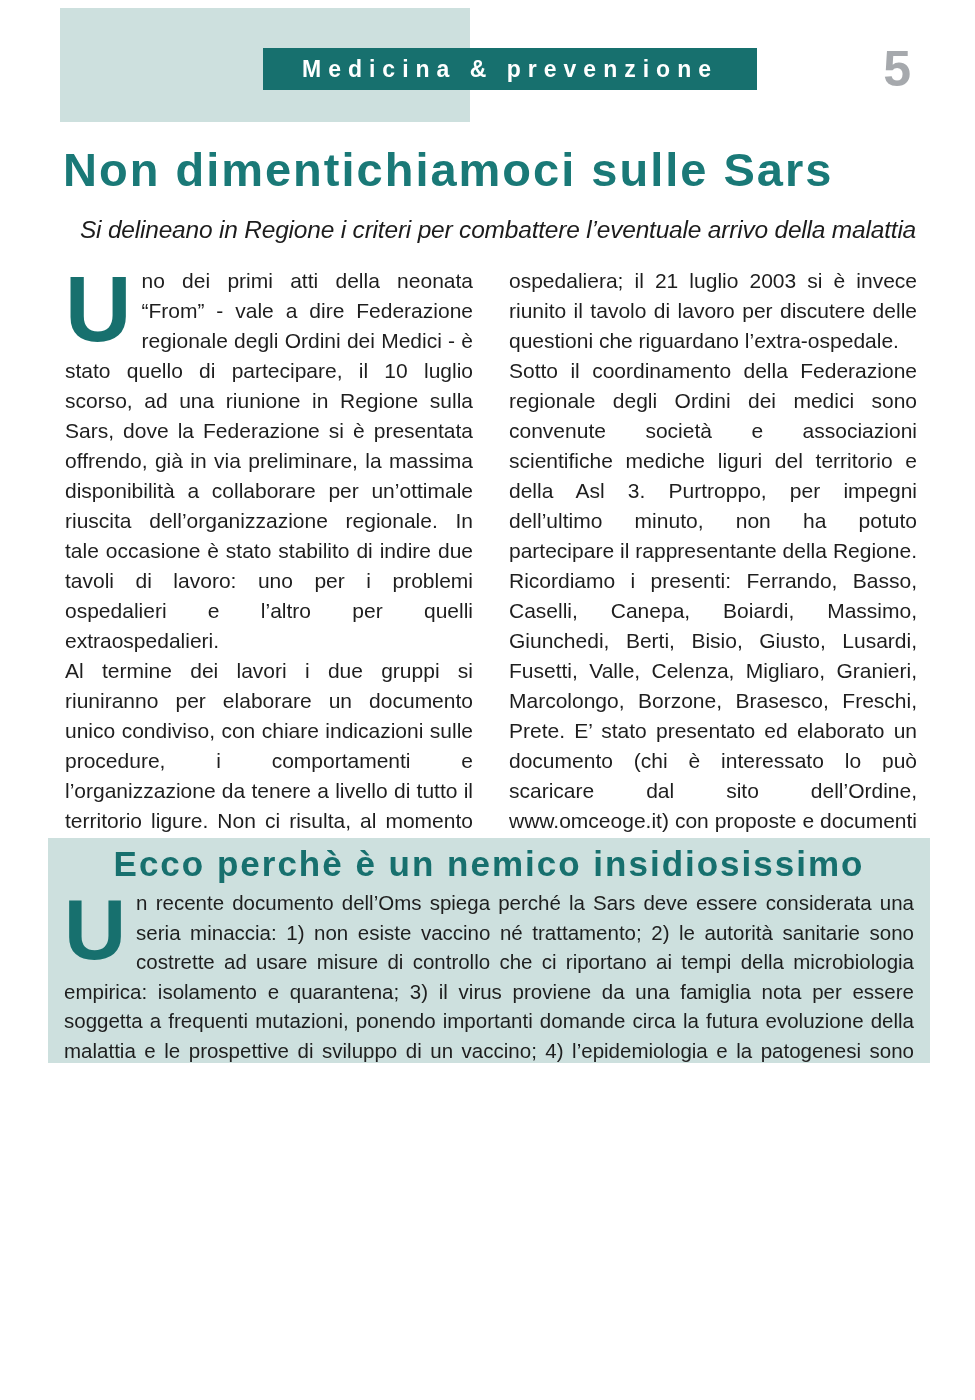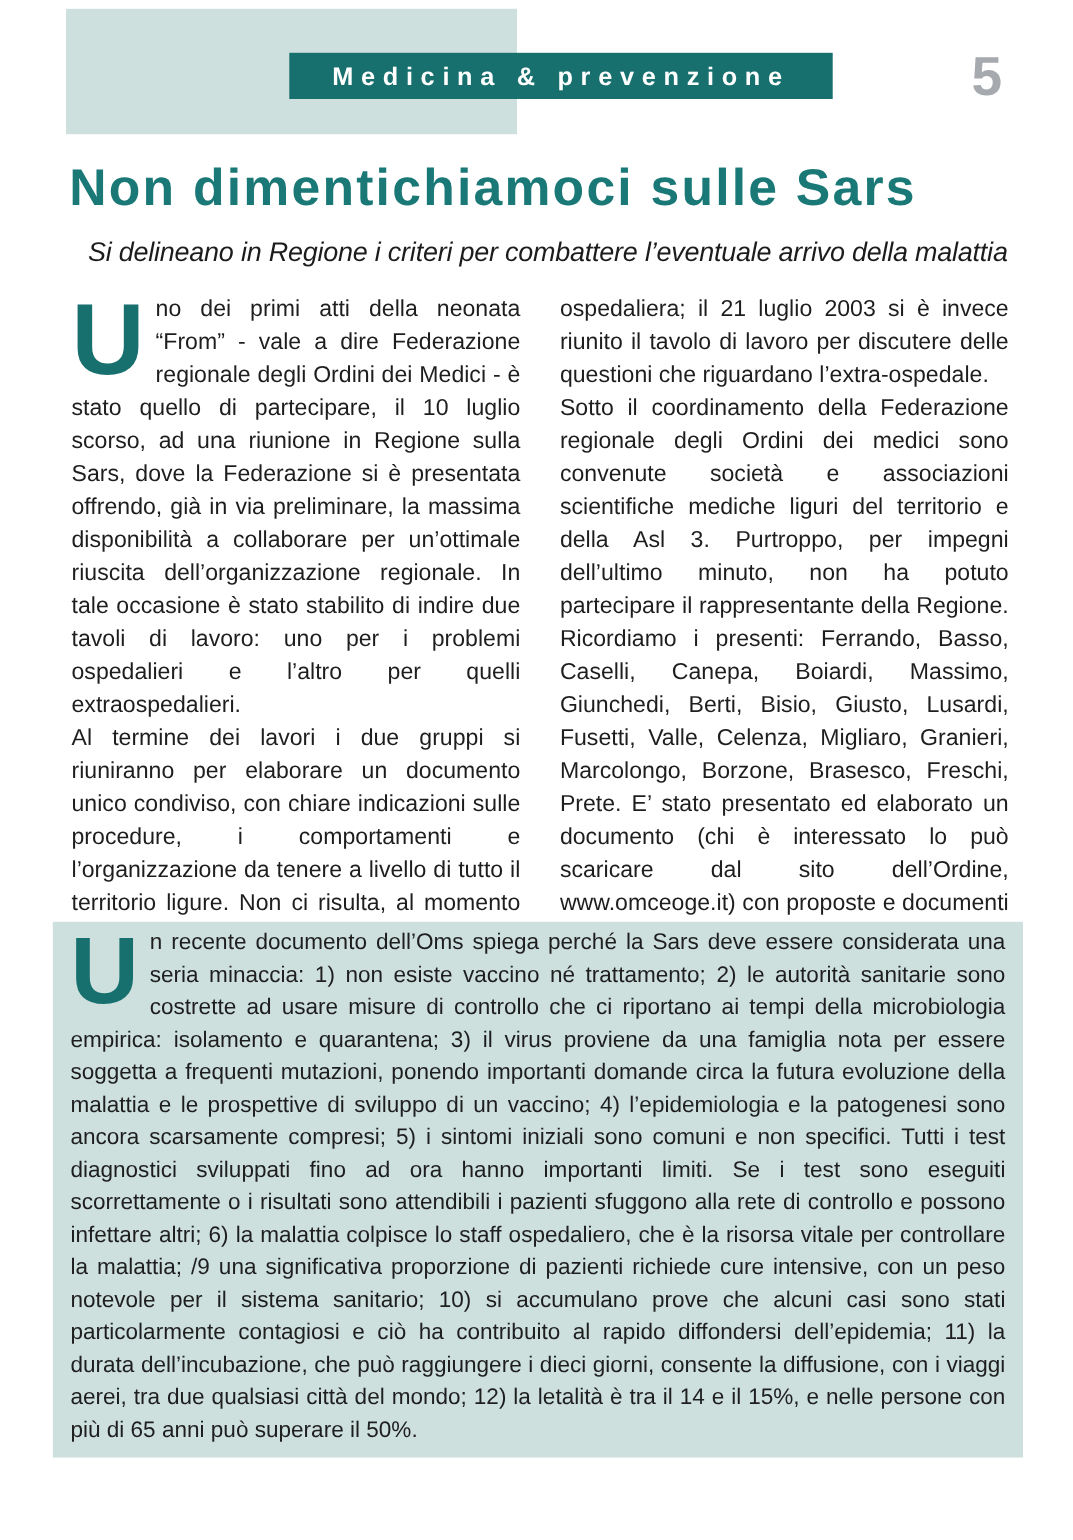--- a/index.html
+++ b/index.html
@@ -7,21 +7,21 @@
     --teal-light:#CDE0DE;
     --title-teal:#1A7977;
     --page-gray:#A6A9AD;
     --footer-gray:#5E7475;
     --body-ink:#1E1E1E;
   }
   *{margin:0;padding:0;box-sizing:border-box;}
   html,body{background:#ffffff;}
   .page{
     position:relative;
-    width:975px;height:1400px;
+    width:975px;height:1063px;
     background:#ffffff;
     font-family:"Liberation Sans", sans-serif;
     overflow:hidden;
   }
   .light-rect{
     position:absolute;left:60px;top:8px;width:410px;height:114px;
     background:var(--teal-light);
   }
   .section-band{
     position:absolute;left:263px;top:48px;width:494px;height:42px;
@@ -111,17 +111,18 @@
   <div class="article-subtitle">Si delineano in Regione i criteri per combattere l’eventuale arrivo della malattia</div>
 
   <div class="columns">
     <div class="col"><span class="dropcap">U</span><span class="coltext">no dei primi atti della neonata “From” - vale a dire Federazione regionale degli Ordini dei Medici - è stato quello di partecipare, il 10 luglio scorso, ad una riunione in Regione sulla Sars, dove la Federazione si è presentata offrendo, già in via preliminare, la massima disponibilità a collaborare per un’ottimale riuscita dell’organizzazione regionale. In tale occasione è stato stabilito di indire due tavoli di lavoro: uno per i problemi ospedalieri e l’altro per quelli extraospedalieri.
 Al termine dei lavori i due gruppi si riuniranno per elaborare un documento unico condiviso, con chiare indicazioni sulle procedure, i comportamenti e l’organizzazione da tenere a livello di tutto il territorio ligure. Non ci risulta, al momento in cui scriviamo questa nota, che si sia ancora riunita la componente</span></div>
     <div class="col"><span class="coltext">ospedaliera; il 21 luglio 2003 si è invece riunito il tavolo di lavoro per discutere delle questioni che riguardano l’extra-ospedale.
 Sotto il coordinamento della Federazione regionale degli Ordini dei medici sono convenute società e associazioni scientifiche mediche liguri del territorio e della Asl 3. Purtroppo, per impegni dell’ultimo minuto, non ha potuto partecipare il rappresentante della Regione. Ricordiamo i presenti: Ferrando, Basso, Caselli, Canepa, Boiardi, Massimo, Giunchedi, Berti, Bisio, Giusto, Lusardi, Fusetti, Valle, Celenza, Migliaro, Granieri, Marcolongo, Borzone, Brasesco, Freschi, Prete. E’ stato presentato ed elaborato un documento (chi è interessato lo può scaricare dal sito dell’Ordine, www.omceoge.it) con proposte e documenti elaborati a livello nazionale e internazionale (CDC e</span></div>
   </div>
 
   <div class="info-box">
+    <h2 class="box-heading">Ecco perchè è un nemico insidiosissimo</h2>
     <div class="box-body"><span class="dropcap">U</span><span class="coltext">n recente documento dell’Oms spiega perché la Sars deve essere considerata una seria minaccia: 1) non esiste vaccino né trattamento; 2) le autorità sanitarie sono costrette ad usare misure di controllo che ci riportano ai tempi della microbiologia empirica: isolamento e quarantena; 3) il virus proviene da una famiglia nota per essere soggetta a frequenti mutazioni, ponendo importanti domande circa la futura evoluzione della malattia e le prospettive di sviluppo di un vaccino; 4) l’epidemiologia e la patogenesi sono ancora scarsamente compresi; 5) i sintomi iniziali sono comuni e non specifici. Tutti i test diagnostici sviluppati fino ad ora hanno importanti limiti. Se i test sono eseguiti scorrettamente o i risultati sono attendibili i pazienti sfuggono alla rete di controllo e possono infettare altri; 6) la malattia colpisce lo staff ospedaliero, che è la risorsa vitale per controllare la malattia; /9 una significativa proporzione di pazienti richiede cure intensive, con un peso notevole per il sistema sanitario; 10) si accumulano prove che alcuni casi sono stati particolarmente contagiosi e ciò ha contribuito al rapido diffondersi dell’epidemia; 11) la durata dell’incubazione, che può raggiungere i dieci giorni, consente la diffusione, con i viaggi aerei, tra due qualsiasi città del mondo; 12) la letalità è tra il 14 e il 15%, e nelle persone con più di 65 anni può superare il 50%.</span></div>
   </div>
 
 
 </div>
 
 </body></html>

